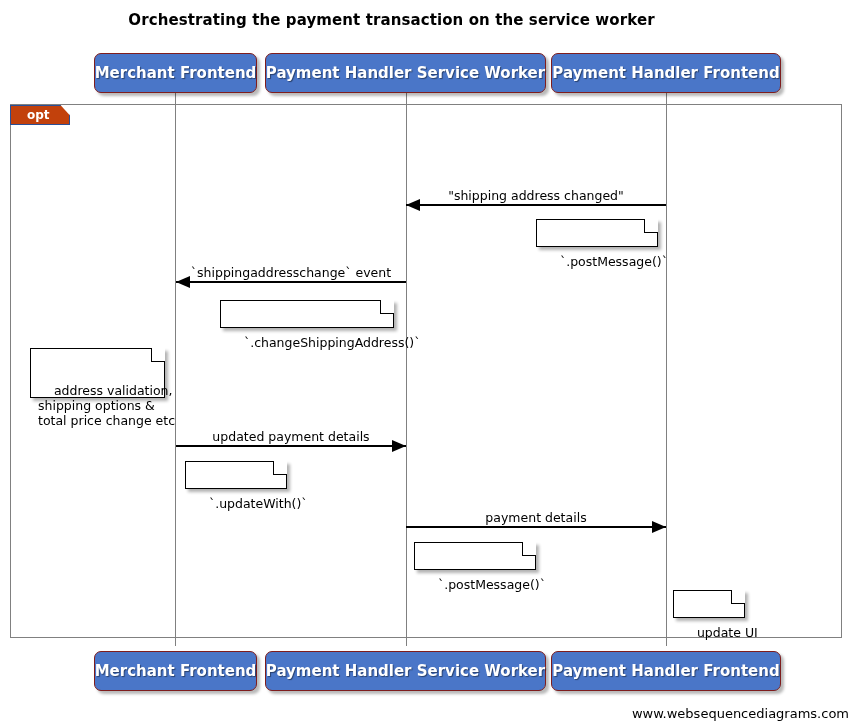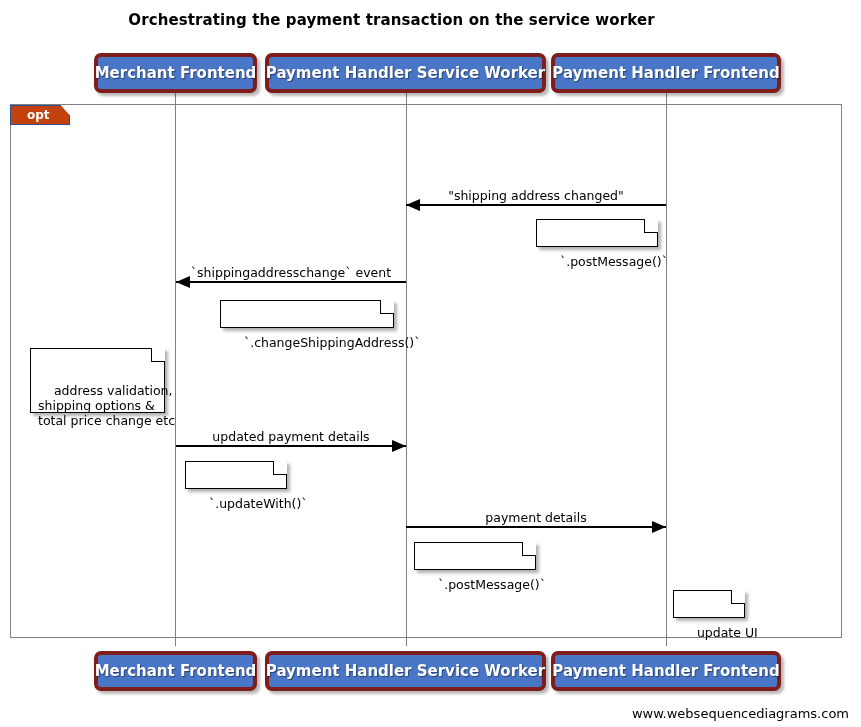--- a/index.html
+++ b/index.html
@@ -30,21 +30,21 @@
     font-weight: bold;
     letter-spacing: 0.1px;
     color: #000;
   }
 
   
   .actor-box {
     position: absolute;
     box-sizing: border-box;
     background: #4a76c8;
-    border: 4px solid #7f1d1d;
+    border: 1px solid #7f1d1d;
     border-radius: 7px;
     color: #ffffff;
     font-size: 15px;
     font-weight: bold;
     display: flex;
     align-items: center;
     justify-content: center;
     text-shadow: 1px 1px 1px rgba(0,0,0,0.45);
     box-shadow: 3px 3px 3px rgba(0,0,0,0.28);
     white-space: nowrap;
@@ -195,21 +195,21 @@
 
   <div class="msg-label" style="left:176px; top:265px; width:230px;">`shippingaddresschange` event</div>
   <div class="msg-line" style="left:176px; top:281px; width:230px;"></div>
   <div class="arrow-head left" style="left:176px; top:276px;"></div>
 
   <div class="note" style="left:220px; top:300px; width:174px; height:28px;">
     <span class="fold"></span>
     <span>`.changeShippingAddress()`</span>
   </div>
 
-  <div class="note" style="left:30px; top:348px; width:135px; height:65px;">
+  <div class="note" style="left:30px; top:348px; width:135px; height:50px;">
     <span class="fold"></span>
     <span>address validation,
 shipping options &amp;
 total price change etc</span>
   </div>
 
   <div class="msg-label" style="left:176px; top:429px; width:230px;">updated payment details</div>
   <div class="msg-line" style="left:176px; top:445px; width:230px;"></div>
   <div class="arrow-head right" style="left:392px; top:440px;"></div>
 

